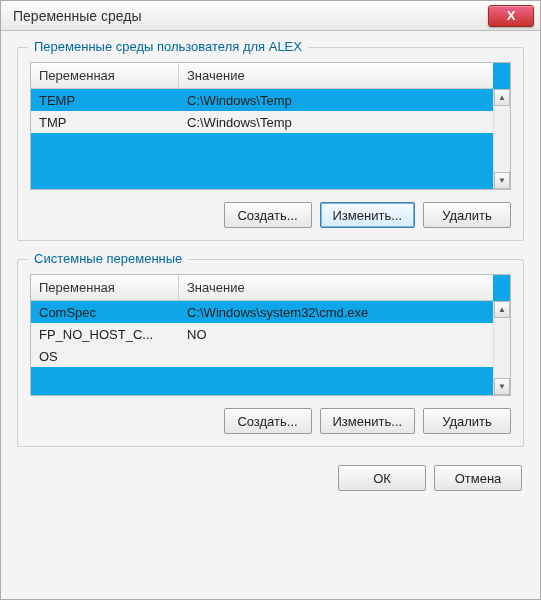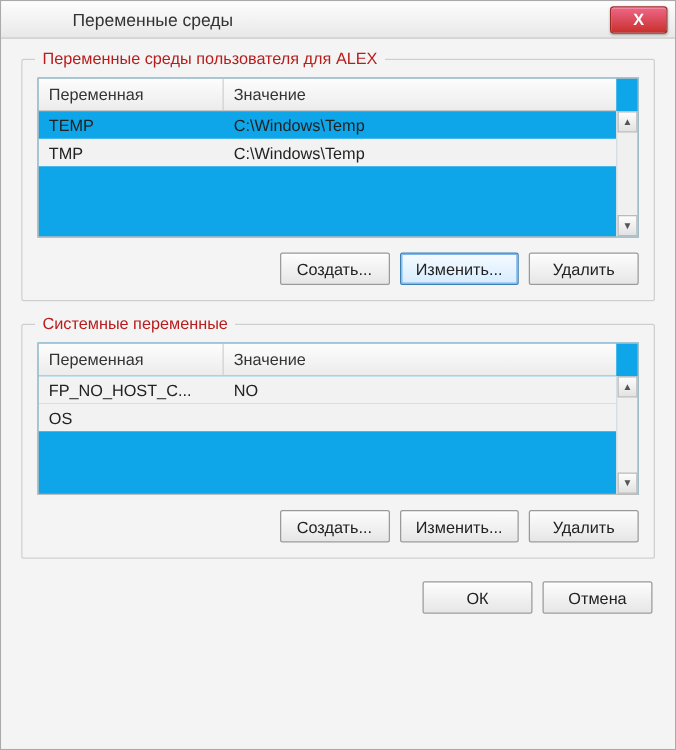--- a/index.html
+++ b/index.html
@@ -24,21 +24,20 @@
     background: linear-gradient(to bottom, #fdfdfd, #e8e8e8);
     border-bottom: 1px solid #bbb;
     display: flex;
     align-items: center;
     justify-content: space-between;
     padding: 0 6px 0 12px;
   }
   .title-text {
     color: #333;
     font-size: 14px;
-    margin-left: 45px;
   }
   .close-btn {
     width: 46px;
     height: 22px;
     background: linear-gradient(to bottom, #e68, #c9302c);
     border: 1px solid #9a2a26;
     border-radius: 3px;
     display: flex;
     align-items: center;
     justify-content: center;
@@ -60,21 +59,21 @@
     background: #f4f4f4;
     margin-bottom: 18px;
     position: relative;
   }
   .groupbox-label {
     position: absolute;
     top: -9px;
     left: 10px;
     background: #f4f4f4;
     padding: 0 6px;
-    color: #b91c1c;
+    color: #0369a1;
     font-size: 13px;
   }
   .table-wrap {
     border: 1px solid #bdbdbd;
     background: #0ea5e9;
     position: relative;
   }
   .table-header {
     display: flex;
     background: linear-gradient(to bottom, #fdfdfd, #ececec);
@@ -210,20 +209,24 @@
 
     <div class="groupbox">
       <span class="groupbox-label">Системные переменные</span>
 
       <div class="table-wrap" style="padding-right:17px;">
         <div class="table-header">
           <div class="th col-var">Переменная</div>
           <div class="th">Значение</div>
         </div>
         <div class="table-body sys-body">
+          <div class="row">
+            <div class="td col-var">ComSpec</div>
+            <div class="td col-val">C:\Windows\system32\cmd.exe</div>
+          </div>
           <div class="row alt">
             <div class="td col-var">FP_NO_HOST_C...</div>
             <div class="td col-val">NO</div>
           </div>
           <div class="row alt">
             <div class="td col-var">OS</div>
           </div>
         </div>
         <div class="scrollbar-v" style="display:flex;flex-direction:column;">
           <div class="scroll-arrow">▲</div>

